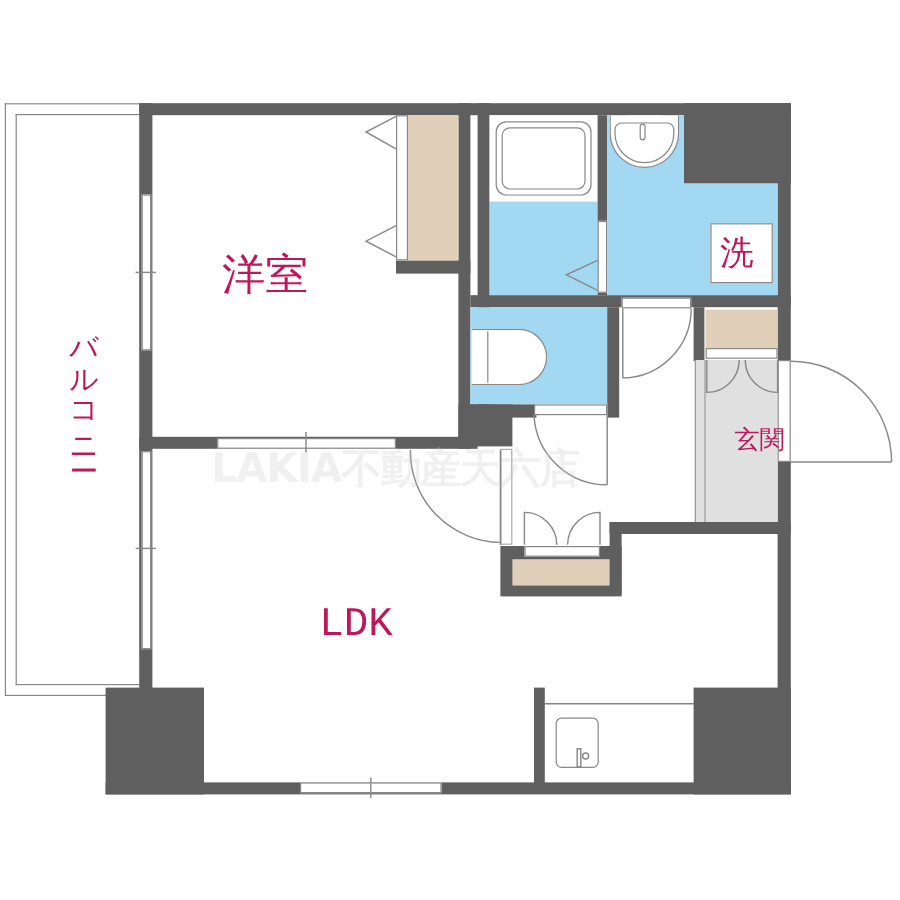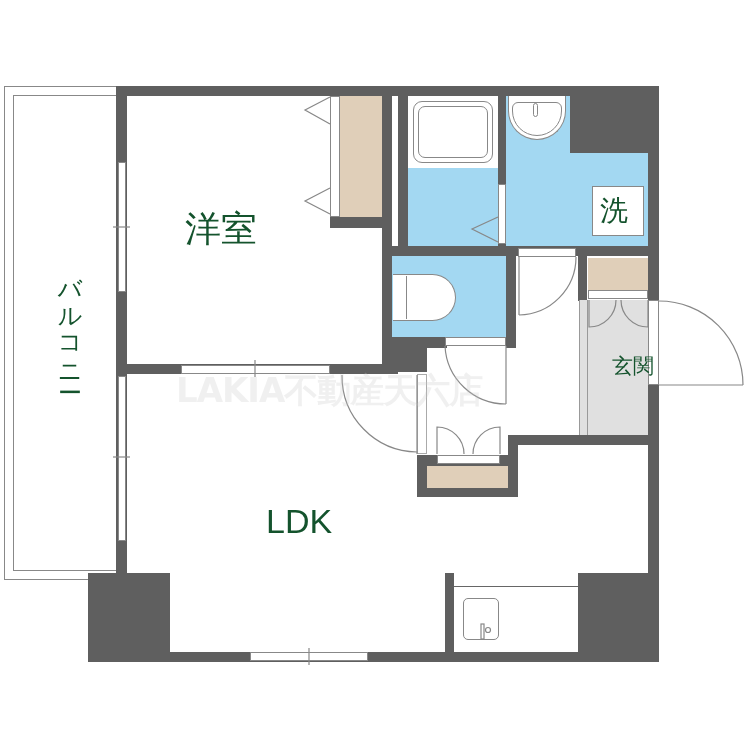--- a/index.html
+++ b/index.html
@@ -3,21 +3,21 @@
   <meta charset="utf-8">
   <style>
     html, body { margin:0; padding:0; background:#ffffff; }
     body { width:750px; height:750px; position:relative; overflow:hidden; font-family:"DejaVu Sans", sans-serif; }
     .abs { position:absolute; }
     .wall { position:absolute; background:#5f5f5f; }
     .blue { position:absolute; background:#a3d8f2; }
     .beige { position:absolute; background:#e0cfb9; }
     .grey { position:absolute; background:#e0e0e0; }
     .white { position:absolute; background:#ffffff; }
-    .label { position:absolute; color:#14532d; font-family:"DejaVu Sans", sans-serif; white-space:nowrap; }
+    .label { position:absolute; color:#be185d; font-family:"DejaVu Sans", sans-serif; white-space:nowrap; }
     svg.overlay { position:absolute; left:0; top:0; width:750px; height:750px; }
     .watermark { position:absolute; left:176px; top:368px; font-size:34px; font-weight:bold; color:rgba(200,200,200,0.28); letter-spacing:-1px; font-family:"DejaVu Sans", sans-serif; white-space:nowrap; }
   </style>
 </head>
 <body>
 
 <div class="abs" style="left:4px; top:86px; width:112px; height:494px; border:1px solid #888; border-right:none; box-sizing:border-box;"></div>
 <div class="abs" style="left:13px; top:95px; width:103px; height:476px; border:1px solid #888; border-right:none; box-sizing:border-box;"></div>
 <div class="label" style="left:54px; top:262px; font-size:24px; writing-mode:vertical-rl; letter-spacing:2px;">バルコニー</div>
 
@@ -120,15 +120,15 @@
     <line x1="113" y1="457" x2="130" y2="457"></line>
     <line x1="309" y1="648" x2="309" y2="665"></line>
     <line x1="255" y1="360" x2="255" y2="377"></line>
 
     <rect x="481" y="624" width="3" height="15"></rect>
     <circle cx="488" cy="630" r="2.5"></circle>
   </g>
 </svg>
 
 <div class="label" style="left:185px; top:205px; font-size:36px;">洋室</div>
-<div class="label" style="left:266px; top:502px; font-size:34px; font-family:Liberation Sans, sans-serif;">LDK</div>
+<div class="label" style="left:266px; top:502px; font-size:34px; font-family:Liberation Mono, monospace;">LDK</div>
 
 <div class="watermark">LAKIA不動産天六店</div>
 
 </body></html>

